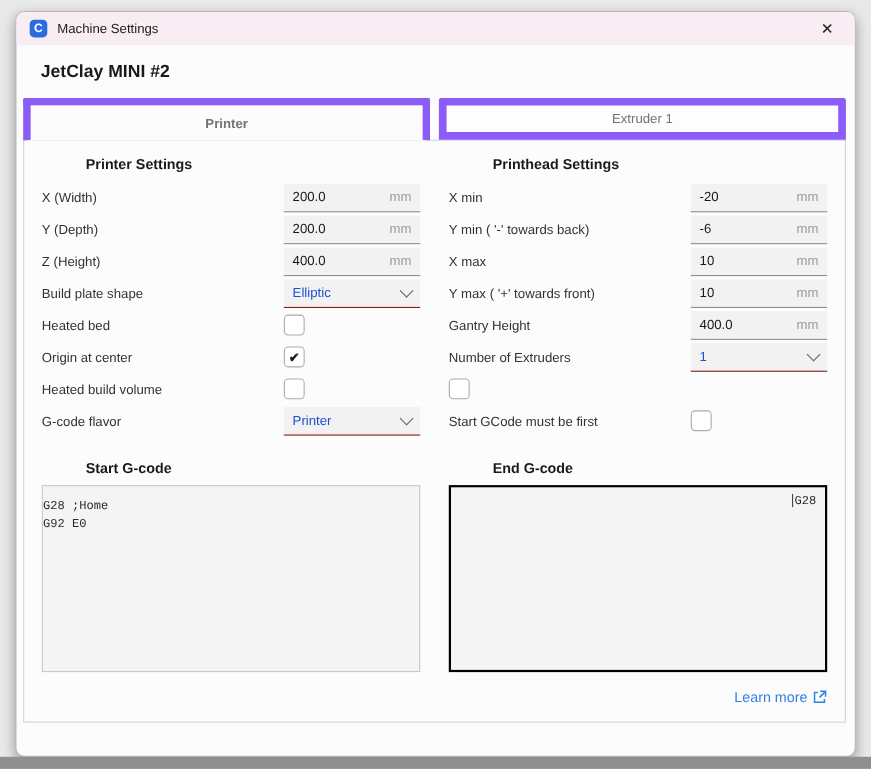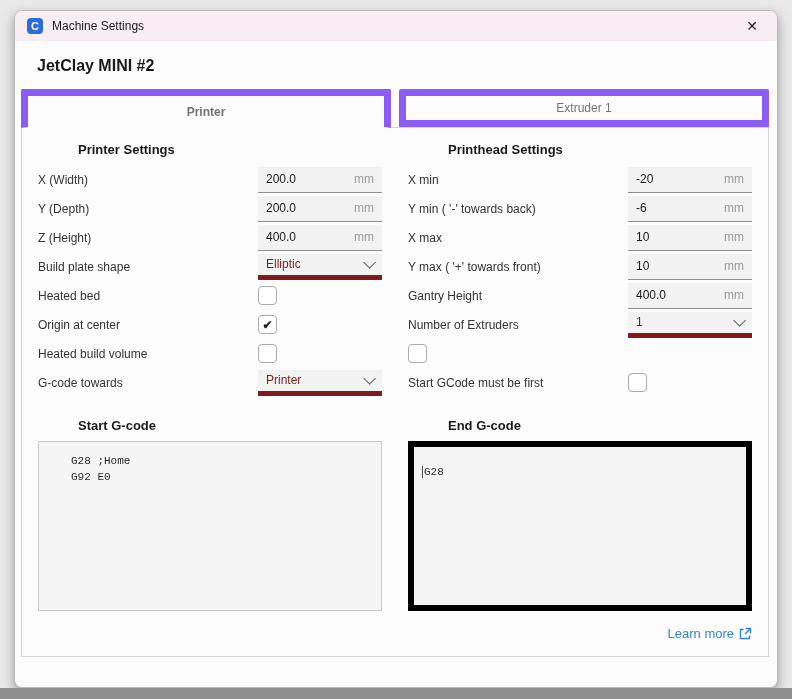--- a/index.html
+++ b/index.html
@@ -85,24 +85,24 @@
   .field {
     height:26px; background:#f2f2f2;
     border-bottom:1px solid #8f8f8f;
     display:flex; align-items:center;
     padding:0 8px;
     font-size:12px; color:#1a1a1a;
   }
   .field .unit { margin-left:auto; color:#9a9a9a; }
   .dropdown {
     height:26px; background:#f2f2f2;
-    border-bottom:5px solid #7f1d1d;
+    border-bottom:1px solid #7f1d1d;
     display:flex; align-items:center;
     padding:0 10px 0 8px;
-    font-size:12px; color:#7f1d1d;
+    font-size:12px; color:#1d4ed8;
   }
   .chevron {
     margin-left:auto; width:9px; height:9px;
     border-right:1.5px solid #666; border-bottom:1.5px solid #666;
     transform:rotate(45deg) translateY(-3px);
   }
   .checkbox {
     width:19px; height:19px;
     background:#fff;
     border:1px solid #ababab;
@@ -113,27 +113,28 @@
   }
   .gcode-block { margin-top:14px; }
   .gcode-area {
     margin-top:8px;
     height:170px;
     background:#f4f4f4;
     border:1px solid #c9c9c9;
     font-family:"Liberation Mono", monospace;
     font-size:11px; color:#2a2a2a;
     white-space:pre;
-    padding:12px 32px;
+    padding:12px 0;
     line-height:1.45;
     overflow:hidden;
   }
   .gcode-area.focused {
-    border:6px solid #000000;
-    padding:18px 8px;
+    border:2px solid #000000;
+    padding:6px 8px;
+    text-align:right;
   }
   .caret {
     display:inline-block; width:1px; height:12px;
     background:#444; vertical-align:middle; margin-right:1px;
   }
   .panel-footer {
     grid-column:2;
     display:flex; justify-content:flex-end; align-items:center;
     margin-top:10px; gap:5px;
   }
@@ -224,21 +225,21 @@
       </div>
 
       <div class="row">
         <span class="label">Heated build volume</span>
         <div class="control">
             <div class="checkbox"></div>
           </div>
       </div>
 
       <div class="row">
-        <span class="label">G-code towards</span>
+        <span class="label">G-code flavor</span>
         <div class="control">
             <div class="dropdown">
           <span>Printer</span>
           <span class="chevron"></span>
         </div>
           </div>
       </div>
     </div>
 
     <div>

